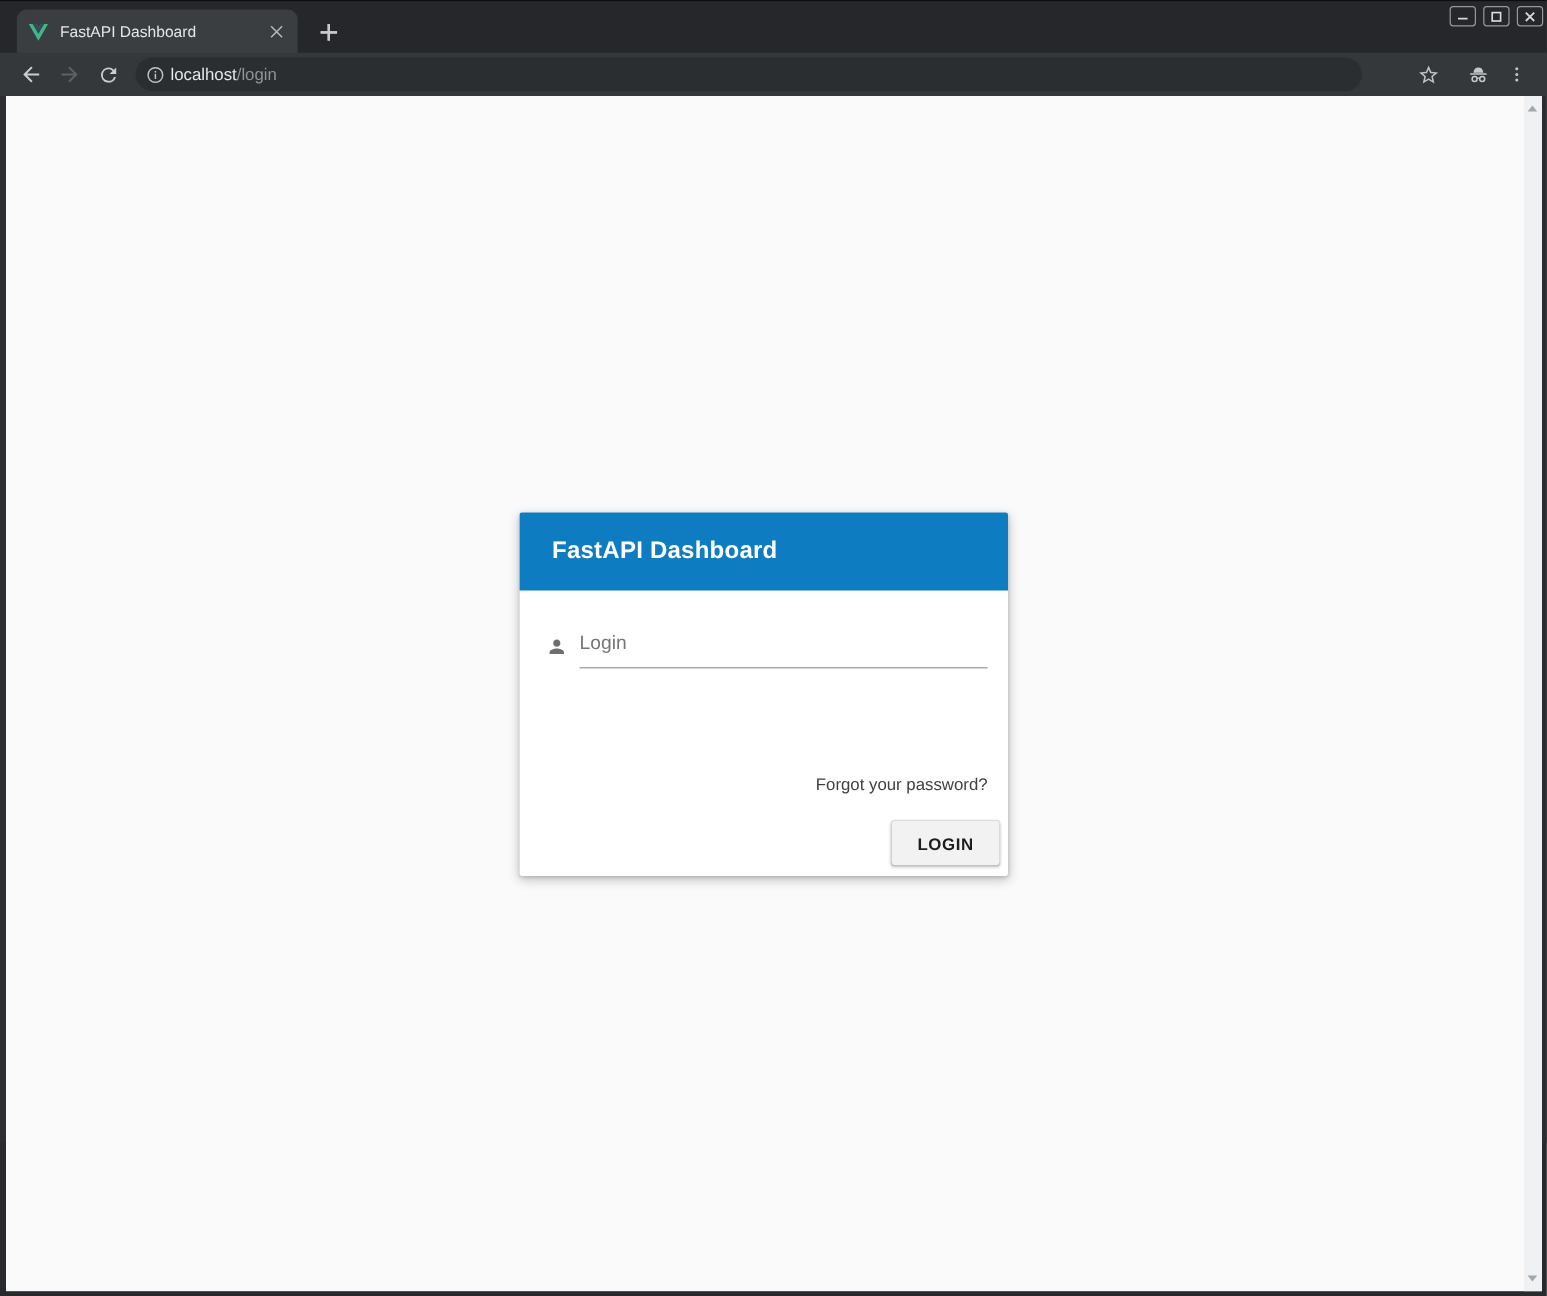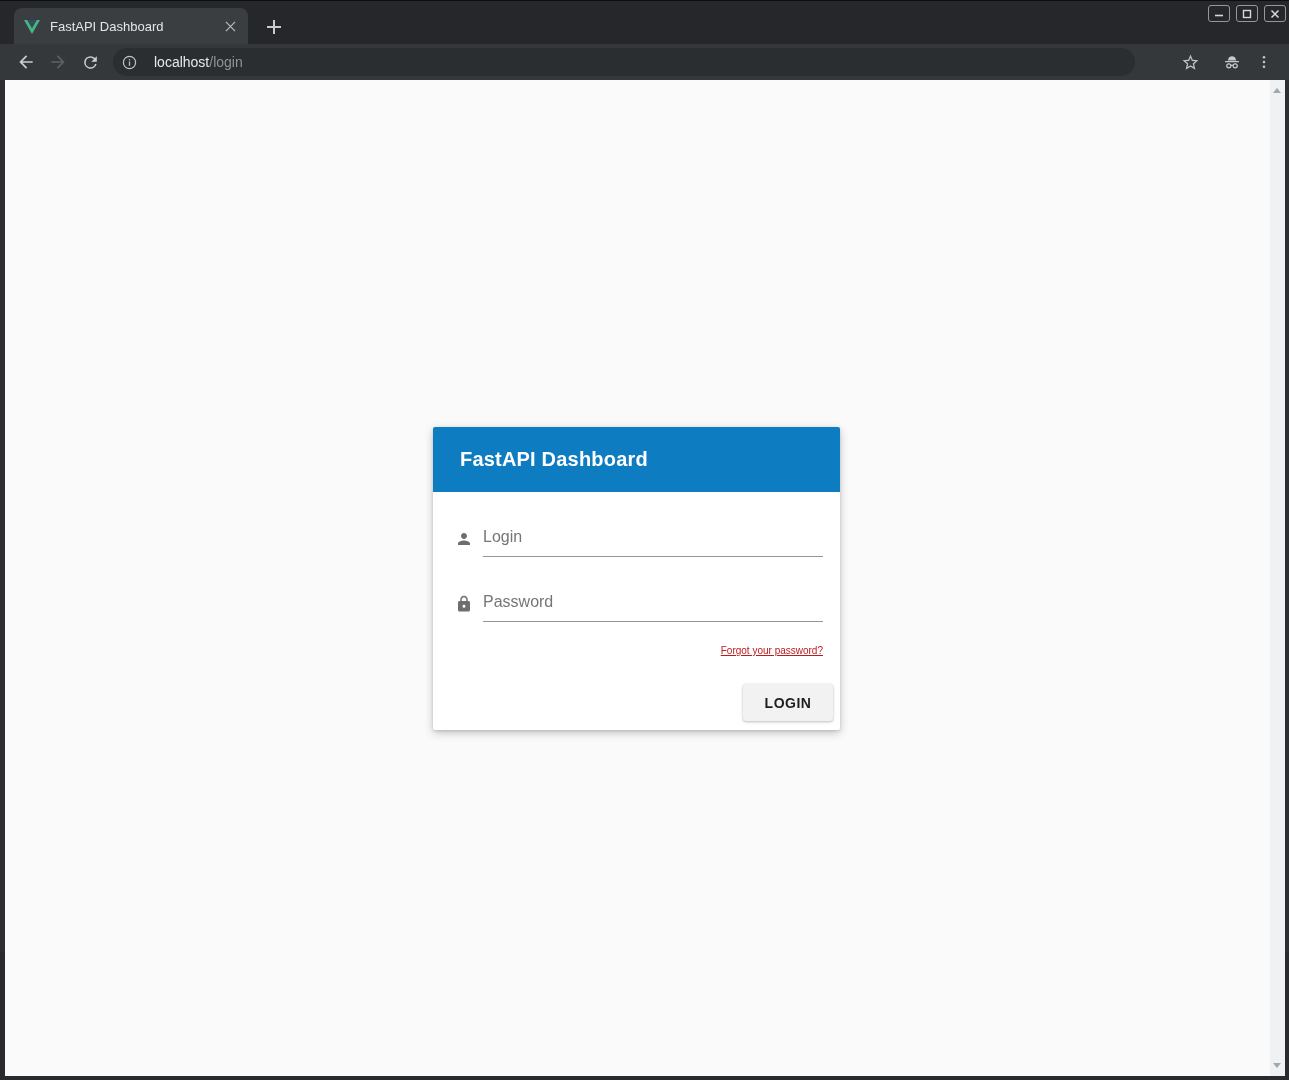--- a/index.html
+++ b/index.html
@@ -50,21 +50,21 @@
   .btn-forward { left:42px; }
   .btn-reload  { left:74px; }
   .btn-star    { left:1174px; }
   .btn-incog   { left:1216px; }
   .btn-menu    { left:1248px; }
   .urlbar {
     position:absolute; left:113px; top:4px; width:1022px; height:28px;
     background:#2b2e31; border-radius:14px;
     display:flex; align-items:center; padding-left:8px;
   }
-  .url-text { margin-left:16px; font-size:14px; white-space:nowrap; }
+  .url-text { margin-left:4px; font-size:14px; white-space:nowrap; }
   .url-host { color:#e6e8ea; }
   .url-path { color:#8f9396; }
   
   .content {
     position:absolute; left:5px; top:80px; width:1280px; height:996px;
     background:#fafafa;
   }
   .scrollbar {
     position:absolute; right:0; top:0; width:15px; height:996px;
     background:#f0f1f3;
@@ -101,21 +101,21 @@
   .ficon { width:18px; height:18px; margin-bottom:9px; flex:0 0 auto; }
   .field input {
     flex:1; margin-left:10px; height:33px;
     border:none; border-bottom:1px solid #949494; background:transparent;
     font-family:"Liberation Sans", sans-serif;
     font-size:16px; color:#212121; outline:none; padding:0 0 7px 0;
   }
   .field input::placeholder { color:#757575; opacity:1; }
   .forgot {
     position:absolute; right:17px; top:153px;
-    font-size:10px; color:#b91c1c; text-decoration:underline; cursor:pointer;
+    font-size:14px; color:#404040; cursor:pointer;
   }
   .login-btn {
     position:absolute; right:7px; top:192px; width:90px; height:37px;
     background:#f2f2f3; border:none; border-radius:3px;
     box-shadow:0 1px 3px rgba(0,0,0,0.25), 0 0 1px rgba(0,0,0,0.15);
     font-family:"Liberation Sans", sans-serif;
     font-size:14px; font-weight:bold; color:#1e1e20; letter-spacing:0.5px;
     cursor:pointer;
   }
 </style>
@@ -222,28 +222,20 @@
 
         <div class="field field-login">
           <span class="ficon">
             <svg width="18" height="18" viewBox="0 0 24 24">
                 <path fill="#6e6e6e" d="M12 12c2.21 0 4-1.79 4-4s-1.79-4-4-4-4 1.79-4 4 1.79 4 4 4zm0 2c-2.67 0-8 1.34-8 4v2h16v-2c0-2.66-5.33-4-8-4z"></path>
               </svg>
           </span>
           <input type="text" placeholder="Login" style="">
         </div>
 
-        <div class="field field-password">
-          <span class="ficon">
-            <svg width="18" height="18" viewBox="0 0 24 24">
-                <path fill="#6e6e6e" d="M18 8h-1V6c0-2.76-2.24-5-5-5S7 3.24 7 6v2H6c-1.1 0-2 .9-2 2v10c0 1.1.9 2 2 2h12c1.1 0 2-.9 2-2V10c0-1.1-.9-2-2-2zm-6 9c-1.1 0-2-.9-2-2s.9-2 2-2 2 .9 2 2-.9 2-2 2zM9 8V6c0-1.66 1.34-3 3-3s3 1.34 3 3v2H9z"></path>
-              </svg>
-          </span>
-          <input type="password" placeholder="Password" style="">
-        </div>
 
         <a class="forgot">Forgot your password?</a>
 
         <button class="login-btn">LOGIN</button>
       </div>
     </div>
 
     <div class="scrollbar">
       <div class="sb-arrow up"></div>
       <div class="sb-arrow down"></div>

